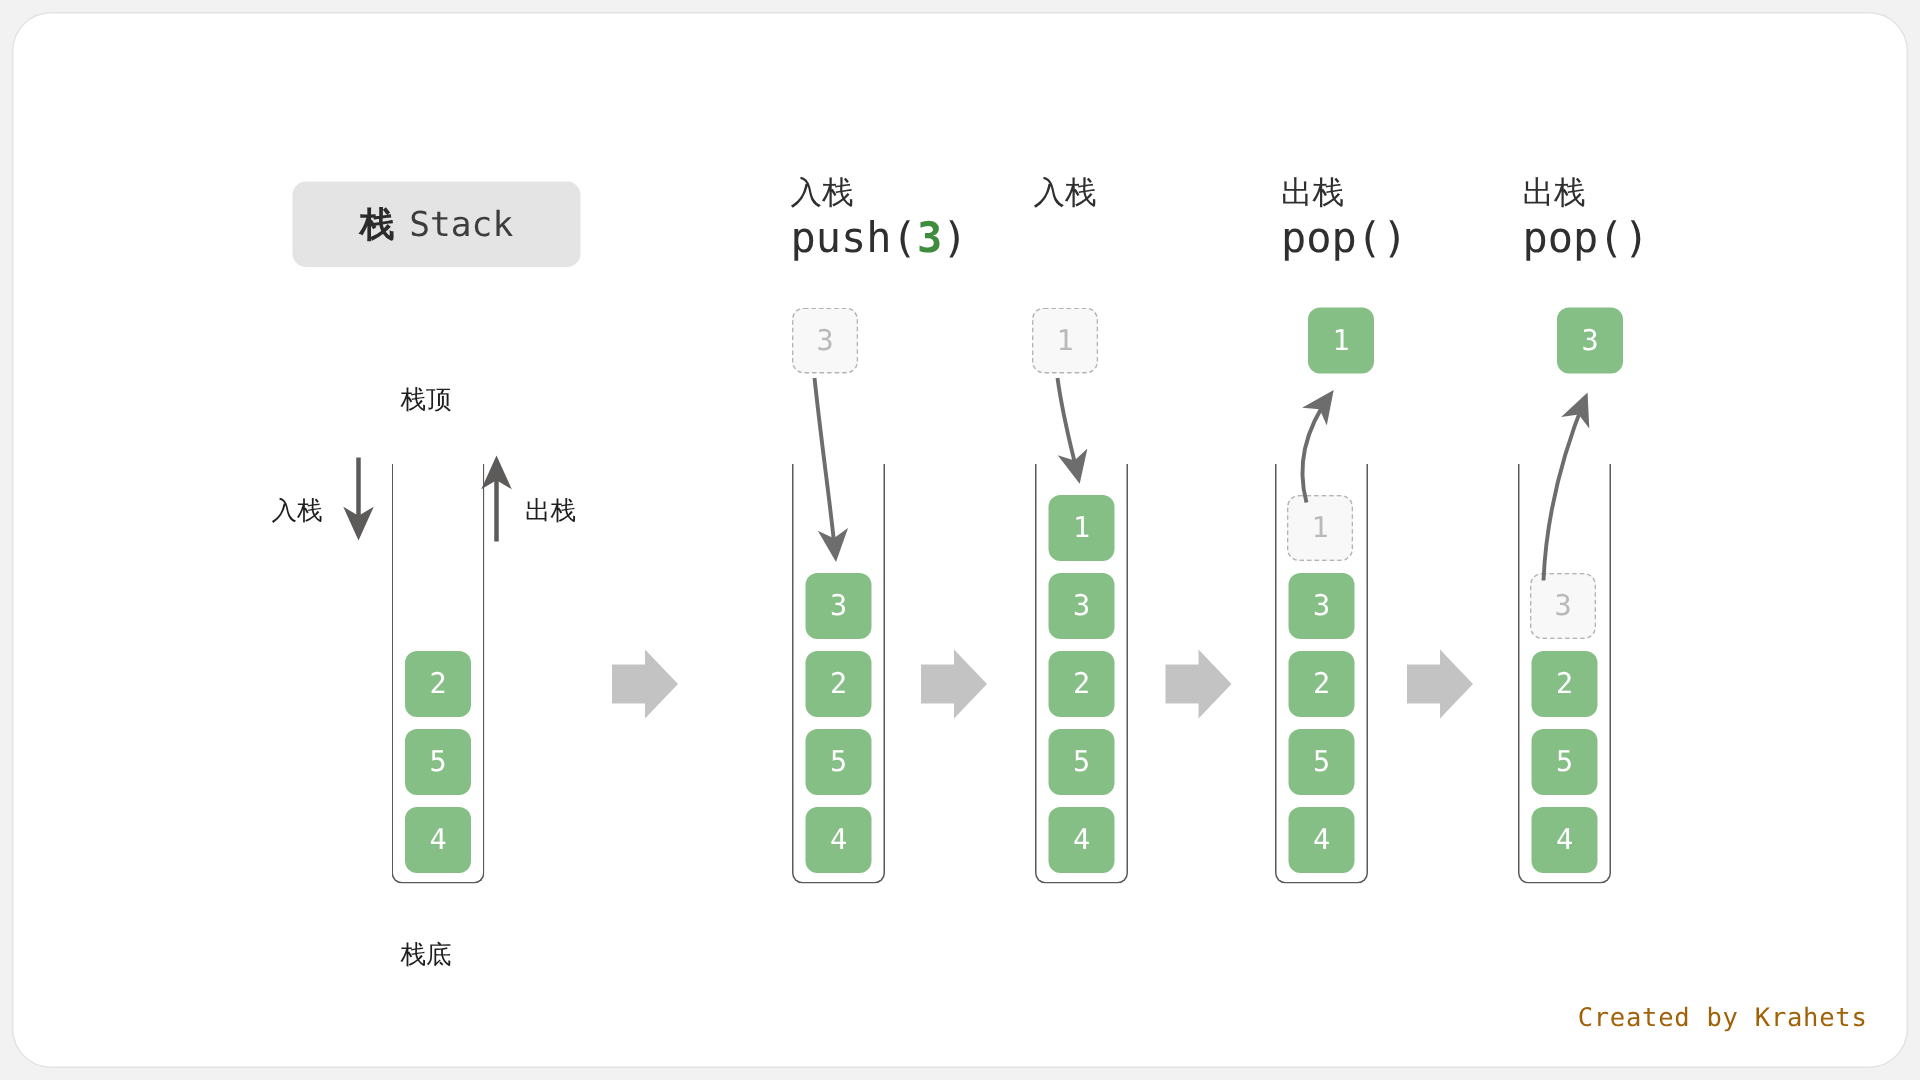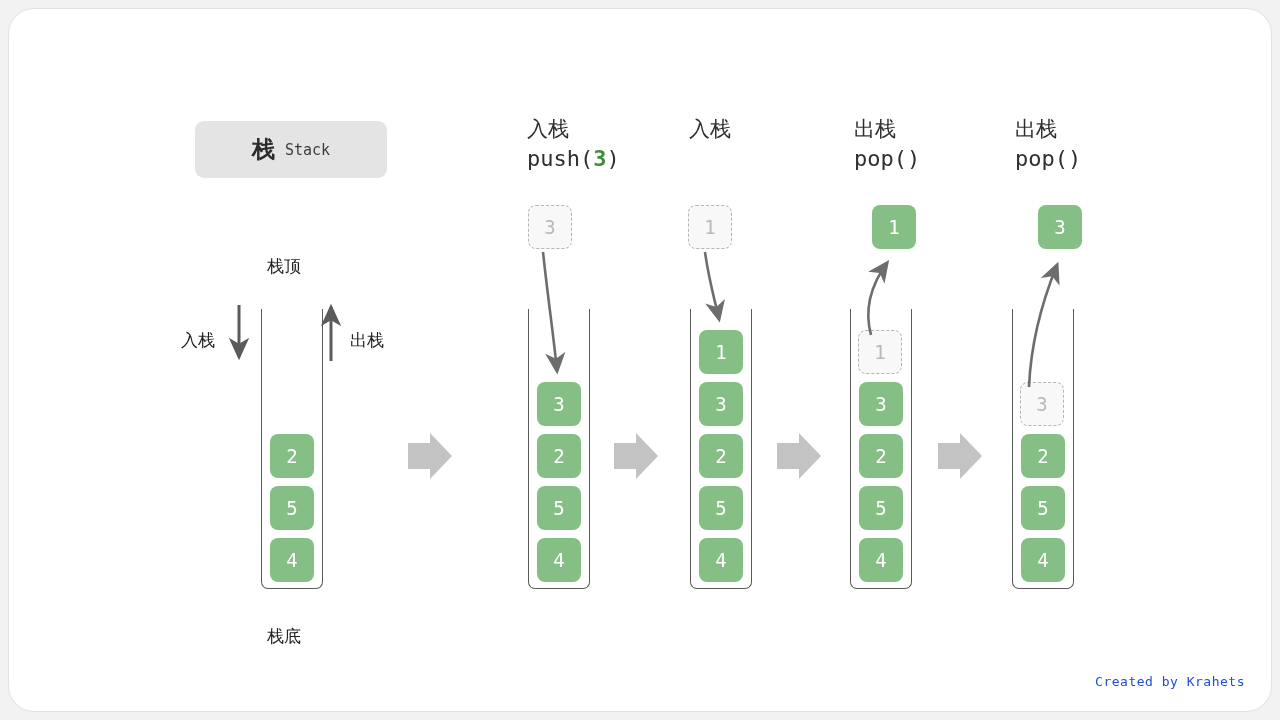--- a/index.html
+++ b/index.html
@@ -26,21 +26,21 @@
     background: #e4e4e4;
     border-radius: 9px;
     display: flex; align-items: center; justify-content: center;
   }
   #title-chip .t-cjk {
     font-size: 23px; font-weight: bold; color: #2b2b2b;
     font-family: "Liberation Sans", sans-serif;
     letter-spacing: 1px;
   }
   #title-chip .t-en {
-    font-size: 15px; color: #3c3c3c;
+    font-size: 23px; color: #3c3c3c;
     font-family: "DejaVu Sans Mono", monospace;
     margin-left: 9px;
   }
   
   .lbl-bold {
     position: absolute;
     font-size: 17px; font-weight: normal; color: #1f1f1f;
     font-family: "Liberation Sans", sans-serif;
     white-space: nowrap;
   }
@@ -52,21 +52,21 @@
     white-space: nowrap;
   }
   .col-head .ch-cjk {
     display: block;
     font-size: 21px; color: #2f2f2f;
     font-family: "Liberation Sans", sans-serif;
     line-height: 28px;
   }
   .col-head .ch-code {
     display: block;
-    font-size: 22px; color: #2f2f2f;
+    font-size: 28px; color: #2f2f2f;
     font-family: "DejaVu Sans Mono", monospace;
     line-height: 32px;
   }
   .col-head .ch-code .arg { color: #3f8c3f; font-weight: bold; }
   
   .tube {
     position: absolute;
     width: 62px;
     border-left: 1.6px solid #5a5a5a;
     border-right: 1.6px solid #5a5a5a;
@@ -88,22 +88,22 @@
     background: #f8f8f8; color: #b9b9b9;
     border: 1.8px dashed #b4b4b4;
   }
   
   #overlay { position: absolute; left: 0; top: 0; width: 1264px; height: 704px; pointer-events: none; }
   
   #footer {
     position: absolute;
     right: 26px; bottom: 22px;
     font-family: "DejaVu Sans Mono", monospace;
-    font-size: 13px;
-    color: #1d4ed8;
+    font-size: 17px;
+    color: #a16207;
     letter-spacing: 0.5px;
   }
 </style>
 </head>
 <body>
 
 <div id="card">
 
   <div id="title-chip">
     <span class="t-cjk">栈</span>

